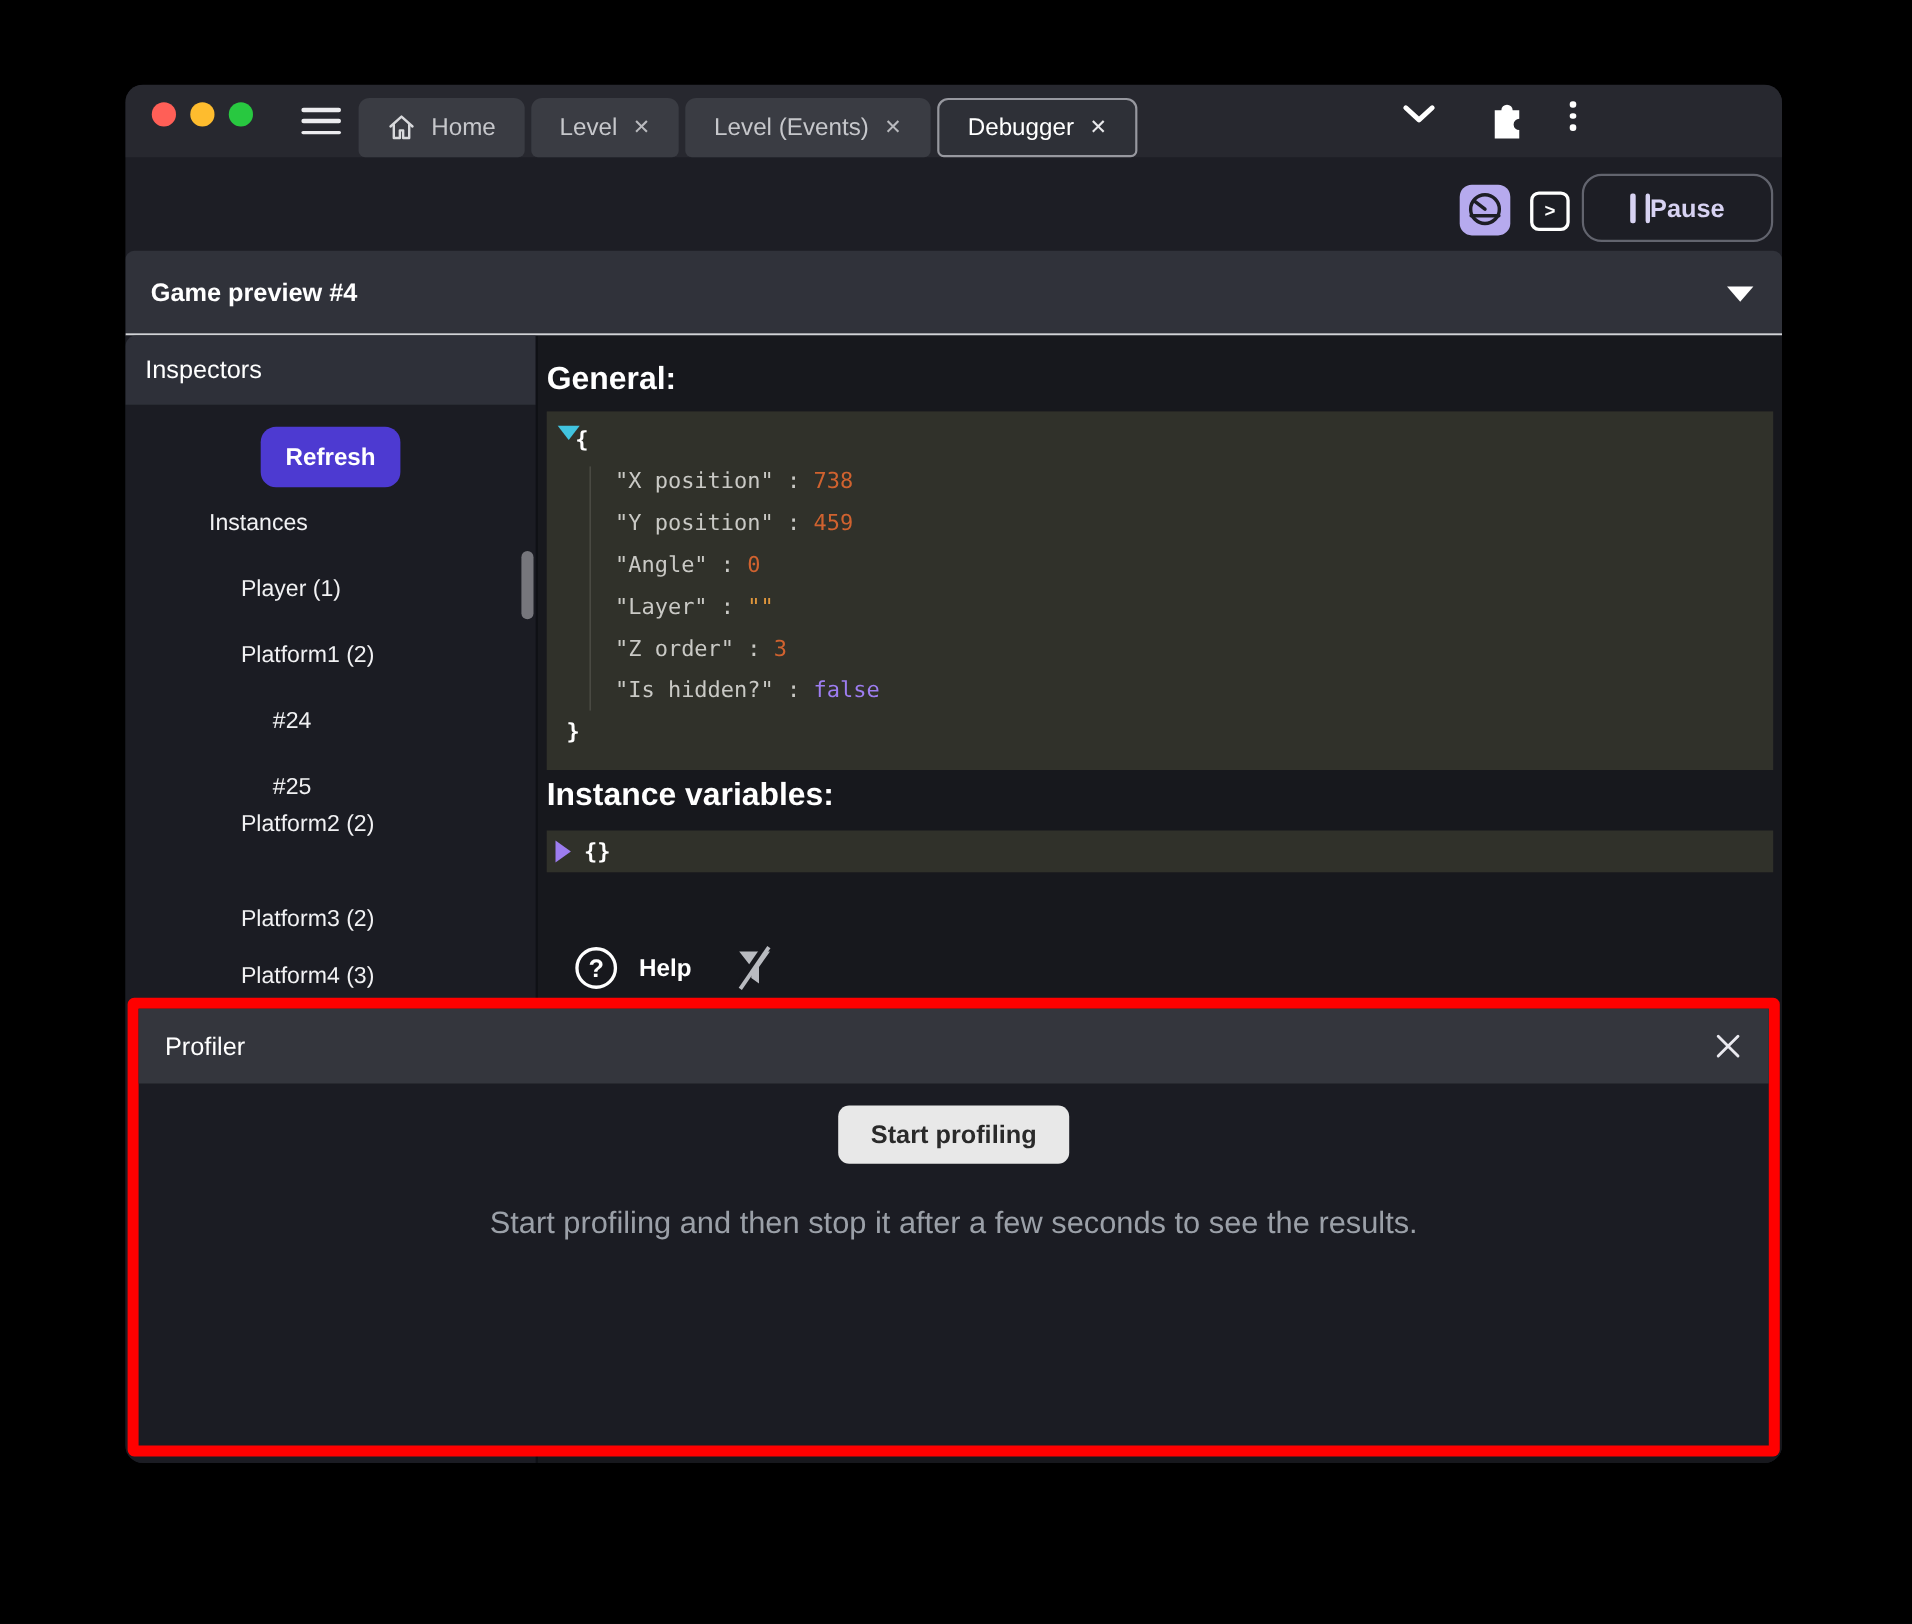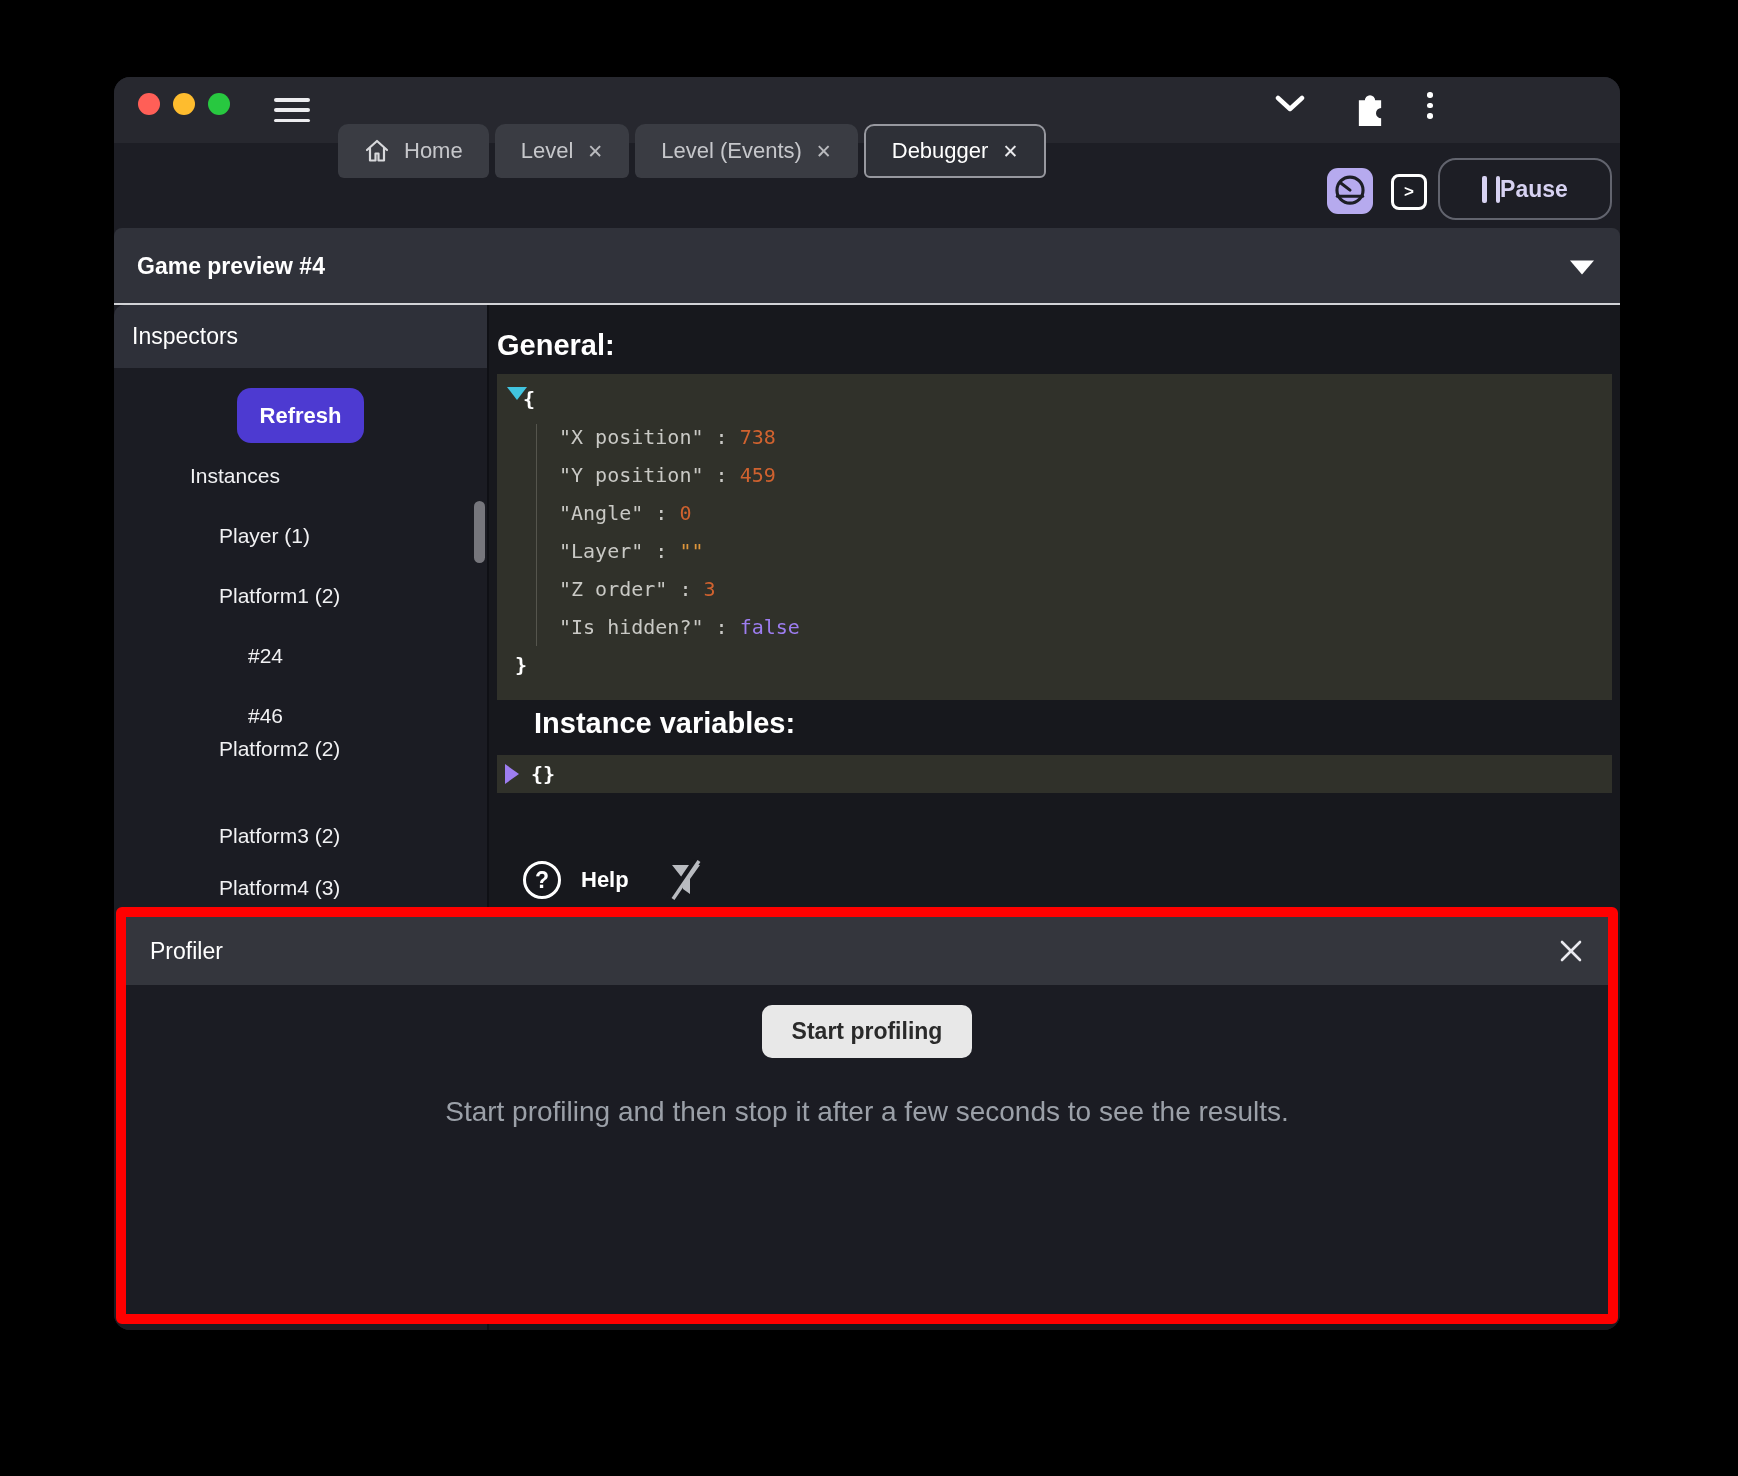--- a/index.html
+++ b/index.html
@@ -13,21 +13,21 @@
     box-shadow:0 30px 70px 14px rgba(0,0,0,0.85);
   }
 
   
   .titlebar { position:absolute; left:0; top:0; width:100%; height:66px; background:#27282f; }
   .lights { position:absolute; left:24px; top:16px; display:flex; gap:13px; }
   .light { width:22px; height:22px; border-radius:50%; }
   .light.red { background:#ff5f57; } .light.yellow { background:#febc2e; } .light.green { background:#28c840; }
   .hamburger { position:absolute; left:160px; top:21px; width:36px; height:24px; display:flex; flex-direction:column; justify-content:space-between; cursor:pointer; }
   .hamburger span { display:block; height:3.5px; background:#ececef; border-radius:2px; }
-  .tabs { position:absolute; left:224px; top:12px; display:flex; gap:6px; height:54px;margin-top:35px; }
+  .tabs { position:absolute; left:212px; top:12px; display:flex; gap:6px; height:54px; }
   .tab { display:flex; align-items:center; justify-content:center; gap:14px; background:#3a3c43; border-radius:10px 10px 6px 6px; color:#c6c7cb; font-size:22px; padding:0 26px; cursor:pointer; }
   .tab.active { background:#2e3037; border:2px solid #97989f; color:#fff; }
   .tab .close { font-size:19px; color:#b9babe; line-height:1; cursor:pointer; }
   .tab.active .close { color:#e9e9ec; }
   .tab-home-icon { display:flex; }
   .icon-btn { position:absolute; cursor:pointer; display:flex; align-items:center; justify-content:center; }
   .kebab { display:flex; flex-direction:column; gap:5px; }
   .kebab i { width:5.5px; height:5.5px; border-radius:50%; background:#fff; }
 
   
@@ -166,21 +166,21 @@
     </div>
     <div class="hdr-divider"></div>
 
     <div class="sidebar">
       <div class="sb-header">Inspectors</div>
       <button class="refresh-btn">Refresh</button>
       <div class="tree-item" style="left:76px;  top:159px;">Instances</div>
       <div class="tree-item" style="left:105px; top:219px;">Player (1)</div>
       <div class="tree-item" style="left:105px; top:279px;">Platform1 (2)</div>
       <div class="tree-item" style="left:134px; top:339px;">#24</div>
-      <div class="tree-item" style="left:134px; top:399px;">#46</div>
+      <div class="tree-item" style="left:134px; top:399px;">#25</div>
       <div class="tree-item" style="left:105px; top:432px;">Platform2 (2)</div>
       <div class="tree-item" style="left:105px; top:519px;">Platform3 (2)</div>
       <div class="tree-item" style="left:105px; top:571px;">Platform4 (3)</div>
       <div class="sb-scroll"></div>
     </div>
     <div class="content-divider"></div>
 
     <div class="rightpanel">
       <div class="heading" style="left:8px; top:24px;">General:</div>
 
@@ -190,21 +190,21 @@
         <div class="row" style="padding-left:18px;"><span class="brace">{</span></div>
         <div class="row jrow-entry"><span>"X position"</span><span> : </span><span class="val-number">738</span></div>
         <div class="row jrow-entry"><span>"Y position"</span><span> : </span><span class="val-number">459</span></div>
         <div class="row jrow-entry"><span>"Angle"</span><span> : </span><span class="val-number">0</span></div>
         <div class="row jrow-entry"><span>"Layer"</span><span> : </span><span class="val-string">""</span></div>
         <div class="row jrow-entry"><span>"Z order"</span><span> : </span><span class="val-number">3</span></div>
         <div class="row jrow-entry"><span>"Is hidden?"</span><span> : </span><span class="val-bool">false</span></div>
         <div class="row jrow-close"><span class="brace">}</span></div>
       </div>
 
-      <div class="heading" style="left:8px; top:402px;margin-left:37px;">Instance variables:</div>
+      <div class="heading" style="left:8px; top:402px;">Instance variables:</div>
       <div class="ivars-row">
         <span class="tri-collapsed"></span>
         <span class="ivars-val">{}</span>
       </div>
 
       <div class="help-row">
         <span class="help-circle">?</span>
         <span class="help-label">Help</span>
         <span class="filter-off">
           <svg width="40" height="44" viewBox="0 0 40 44">

